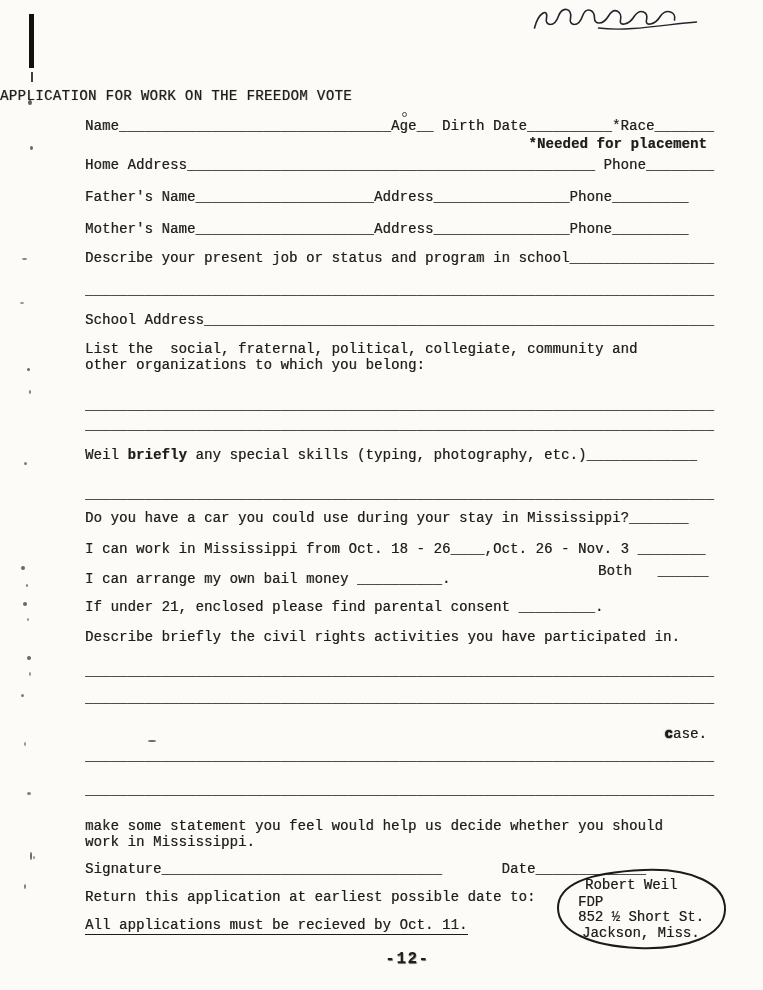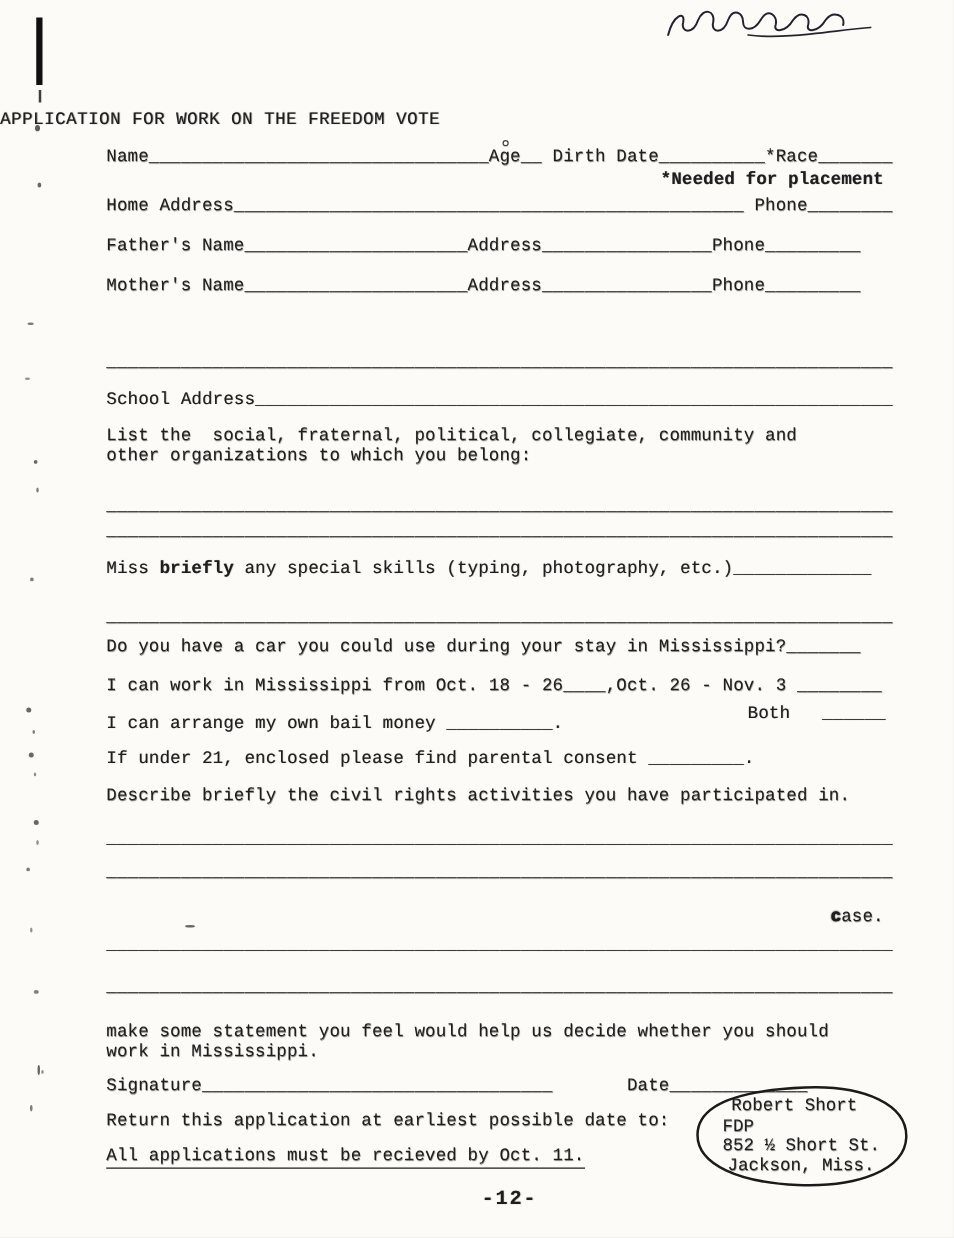--- a/index.html
+++ b/index.html
@@ -72,27 +72,28 @@
   <span class="art" style="left:148px;top:740px;width:8px;height:2px;opacity:.7"></span>
   <span class="ring" style="left:402px;top:112px"></span>
 
   <div class="title">APPLICATION FOR WORK ON THE FREEDOM VOTE</div>
 
   <div class="tline" style="top:118px">Name________________________________Age__ Dirth Date__________*Race_______</div>
   <div class="tline right bold" style="top:136px">*Needed for placement</div>
   <div class="tline" style="top:157px">Home Address________________________________________________ Phone________</div>
   <div class="tline" style="top:189px">Father's Name_____________________Address________________Phone_________</div>
   <div class="tline" style="top:221px">Mother's Name_____________________Address________________Phone_________</div>
+  <div class="tline" style="top:250px">Describe your present job or status and program in school_________________</div>
   <div class="tline" style="top:282px">__________________________________________________________________________</div>
   <div class="tline" style="top:312px">School Address____________________________________________________________</div>
   <div class="tline" style="top:341px">List the  social, fraternal, political, collegiate, community and</div>
   <div class="tline" style="top:357px">other organizations to which you belong:</div>
   <div class="tline" style="top:397px">__________________________________________________________________________</div>
   <div class="tline" style="top:417px">__________________________________________________________________________</div>
-  <div class="tline" style="top:447px"><span>Miss </span><span class="bold">briefly</span><span> any special skills (typing, photography, etc.)_____________</span></div>
+  <div class="tline" style="top:447px"><span>Weil </span><span class="bold">briefly</span><span> any special skills (typing, photography, etc.)_____________</span></div>
   <div class="tline" style="top:486px">__________________________________________________________________________</div>
   <div class="tline" style="top:510px">Do you have a car you could use during your stay in Mississippi?_______</div>
   <div class="tline" style="top:541px">I can work in Mississippi from Oct. 18 - 26____,Oct. 26 - Nov. 3 ________</div>
   <div class="tline" style="top:563px;left:598px">Both   ______</div>
   <div class="tline" style="top:571px">I can arrange my own bail money __________.</div>
   <div class="tline" style="top:599px">If under 21, enclosed please find parental consent _________.</div>
   <div class="tline" style="top:629px">Describe briefly the civil rights activities you have participated in.</div>
   <div class="tline" style="top:663px">__________________________________________________________________________</div>
   <div class="tline" style="top:690px">__________________________________________________________________________</div>
   <div class="tline right smudge" style="top:726px">case.</div>
@@ -100,20 +101,20 @@
   <div class="tline" style="top:782px">__________________________________________________________________________</div>
   <div class="tline" style="top:818px">make some statement you feel would help us decide whether you should</div>
   <div class="tline" style="top:834px">work in Mississippi.</div>
   <div class="tline" style="top:861px">Signature_________________________________       Date_____________</div>
   <div class="tline" style="top:889px">Return this application at earliest possible date to:</div>
   <div class="tline" style="top:917px"><span class="underline">All applications must be recieved by Oct. 11.</span></div>
 
   <svg class="circle-svg" viewBox="0 0 176 86">
     <path d="M90 4 C138 2 172 18 171 44 C170 70 132 84 84 82 C38 80 4 66 4 42 C4 16 42 6 90 4" fill="none" stroke="#1b1b1b" stroke-width="2" stroke-linecap="round"></path>
   </svg>
-  <div class="addr" style="left:585px;top:877px">Robert Short</div>
+  <div class="addr" style="left:585px;top:877px">Robert Weil</div>
   <div class="addr" style="left:578px;top:894px">FDP</div>
   <div class="addr" style="left:578px;top:909px">852 ½ Short St.</div>
   <div class="addr" style="left:582px;top:925px">Jackson, Miss.</div>
 
   <div class="pagenum">-12-</div>
 
 </div>
 
 </body></html>

